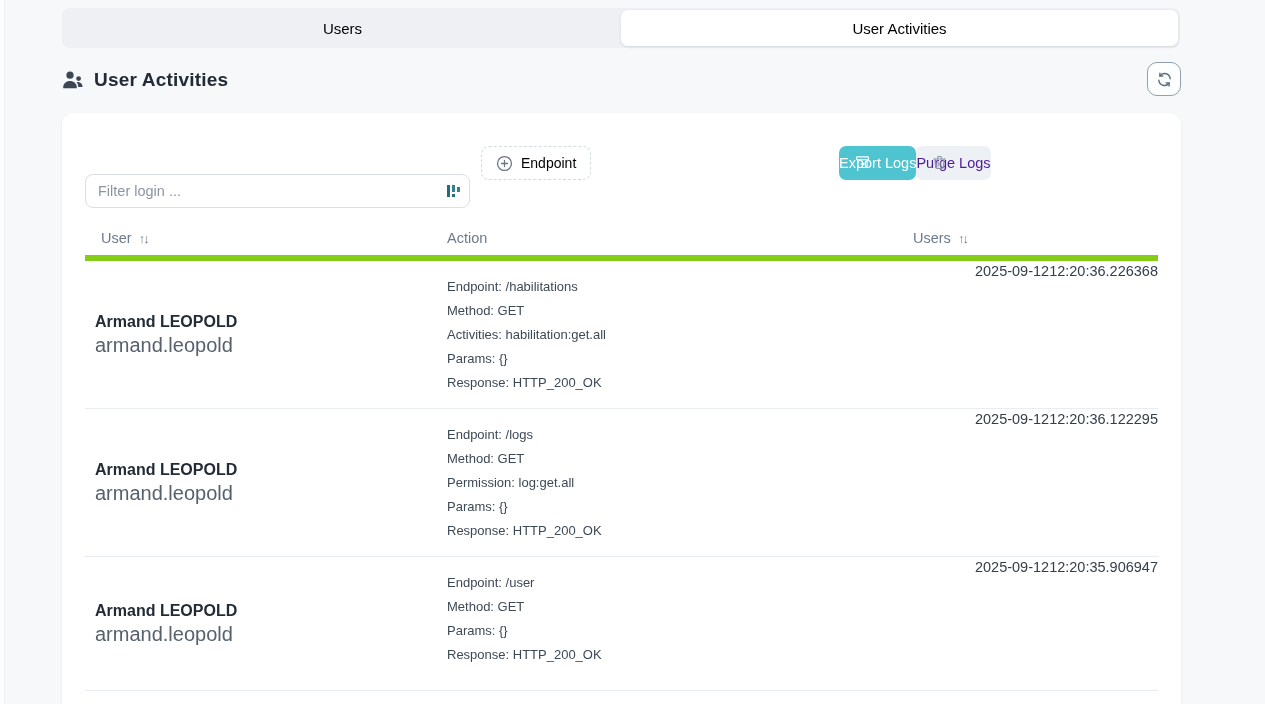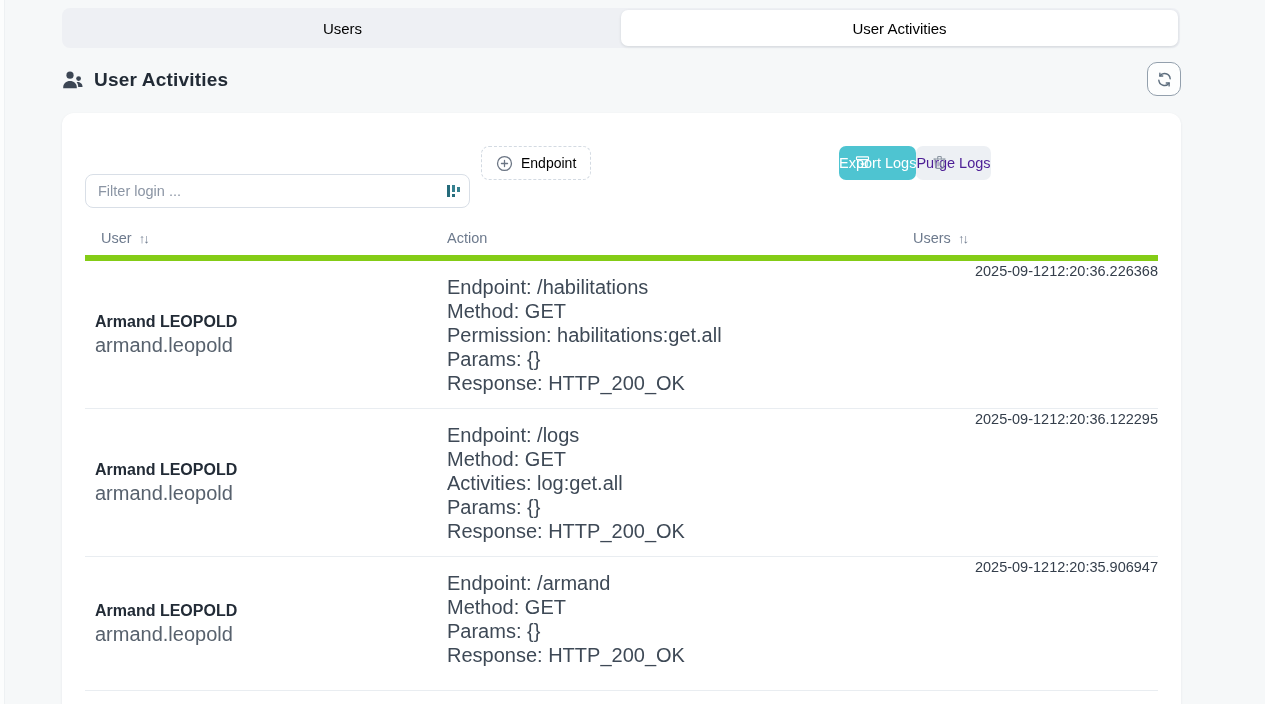--- a/index.html
+++ b/index.html
@@ -87,21 +87,21 @@
   }
   .th-user { padding-left:16px; cursor:pointer; }
   .th-action { padding-left:1px; }
   .th-date { padding-left:18px; cursor:pointer; }
   .sort-glyph { margin-left:7px; font-size:13px; letter-spacing:-2px; color:#6d7a8d; }
   .t-body .t-row { min-height:134px; }
   .cell-user { padding-left:10px; display:flex; flex-direction:column; justify-content:center; }
   .user-name { font-size:16px; font-weight:bold; color:#222b36; }
   .user-login { font-size:20px; color:#57616d; margin-top:3px; }
   .cell-action { padding:14px 0 13px 1px; }
-  .action-line { font-size:20px; color:#3e4956; line-height:24px; }
+  .action-line { font-size:13px; color:#3e4956; line-height:24px; }
   .cell-date { padding-left:2px; display:flex; flex-direction:row; justify-content:flex-end; }
   .date-line { font-size:14.5px; color:#343e4b; line-height:21px; }
   svg { display:block; }
 </style>
 </head>
 <body>
 
 <div class="left-edge"></div>
 
 <div class="tabbar">
@@ -193,55 +193,55 @@
     </div>
     <div class="t-body" id="table-body">
   <div class="t-row">
     <div class="cell-user">
       <span class="user-name">Armand LEOPOLD</span>
       <span class="user-login">armand.leopold</span>
     </div>
     <div class="cell-action">
             <div class="action-line">Endpoint: /habilitations</div>
             <div class="action-line">Method: GET</div>
-            <div class="action-line">Permission: habilitations:get.all</div>
+            <div class="action-line">Activities: habilitation:get.all</div>
             <div class="action-line">Params: {}</div>
             <div class="action-line">Response: HTTP_200_OK</div>
           </div>
     <div class="cell-date">
       <span class="date-line">2025-09-12</span>
       <span class="date-line">12:20:36.226368</span>
     </div>
   </div>
 
   <div class="t-row">
     <div class="cell-user">
       <span class="user-name">Armand LEOPOLD</span>
       <span class="user-login">armand.leopold</span>
     </div>
     <div class="cell-action">
             <div class="action-line">Endpoint: /logs</div>
             <div class="action-line">Method: GET</div>
-            <div class="action-line">Activities: log:get.all</div>
+            <div class="action-line">Permission: log:get.all</div>
             <div class="action-line">Params: {}</div>
             <div class="action-line">Response: HTTP_200_OK</div>
           </div>
     <div class="cell-date">
       <span class="date-line">2025-09-12</span>
       <span class="date-line">12:20:36.122295</span>
     </div>
   </div>
 
   <div class="t-row">
     <div class="cell-user">
       <span class="user-name">Armand LEOPOLD</span>
       <span class="user-login">armand.leopold</span>
     </div>
     <div class="cell-action">
-            <div class="action-line">Endpoint: /armand</div>
+            <div class="action-line">Endpoint: /user</div>
             <div class="action-line">Method: GET</div>
             <div class="action-line">Params: {}</div>
             <div class="action-line">Response: HTTP_200_OK</div>
           </div>
     <div class="cell-date">
       <span class="date-line">2025-09-12</span>
       <span class="date-line">12:20:35.906947</span>
     </div>
   </div>
 

